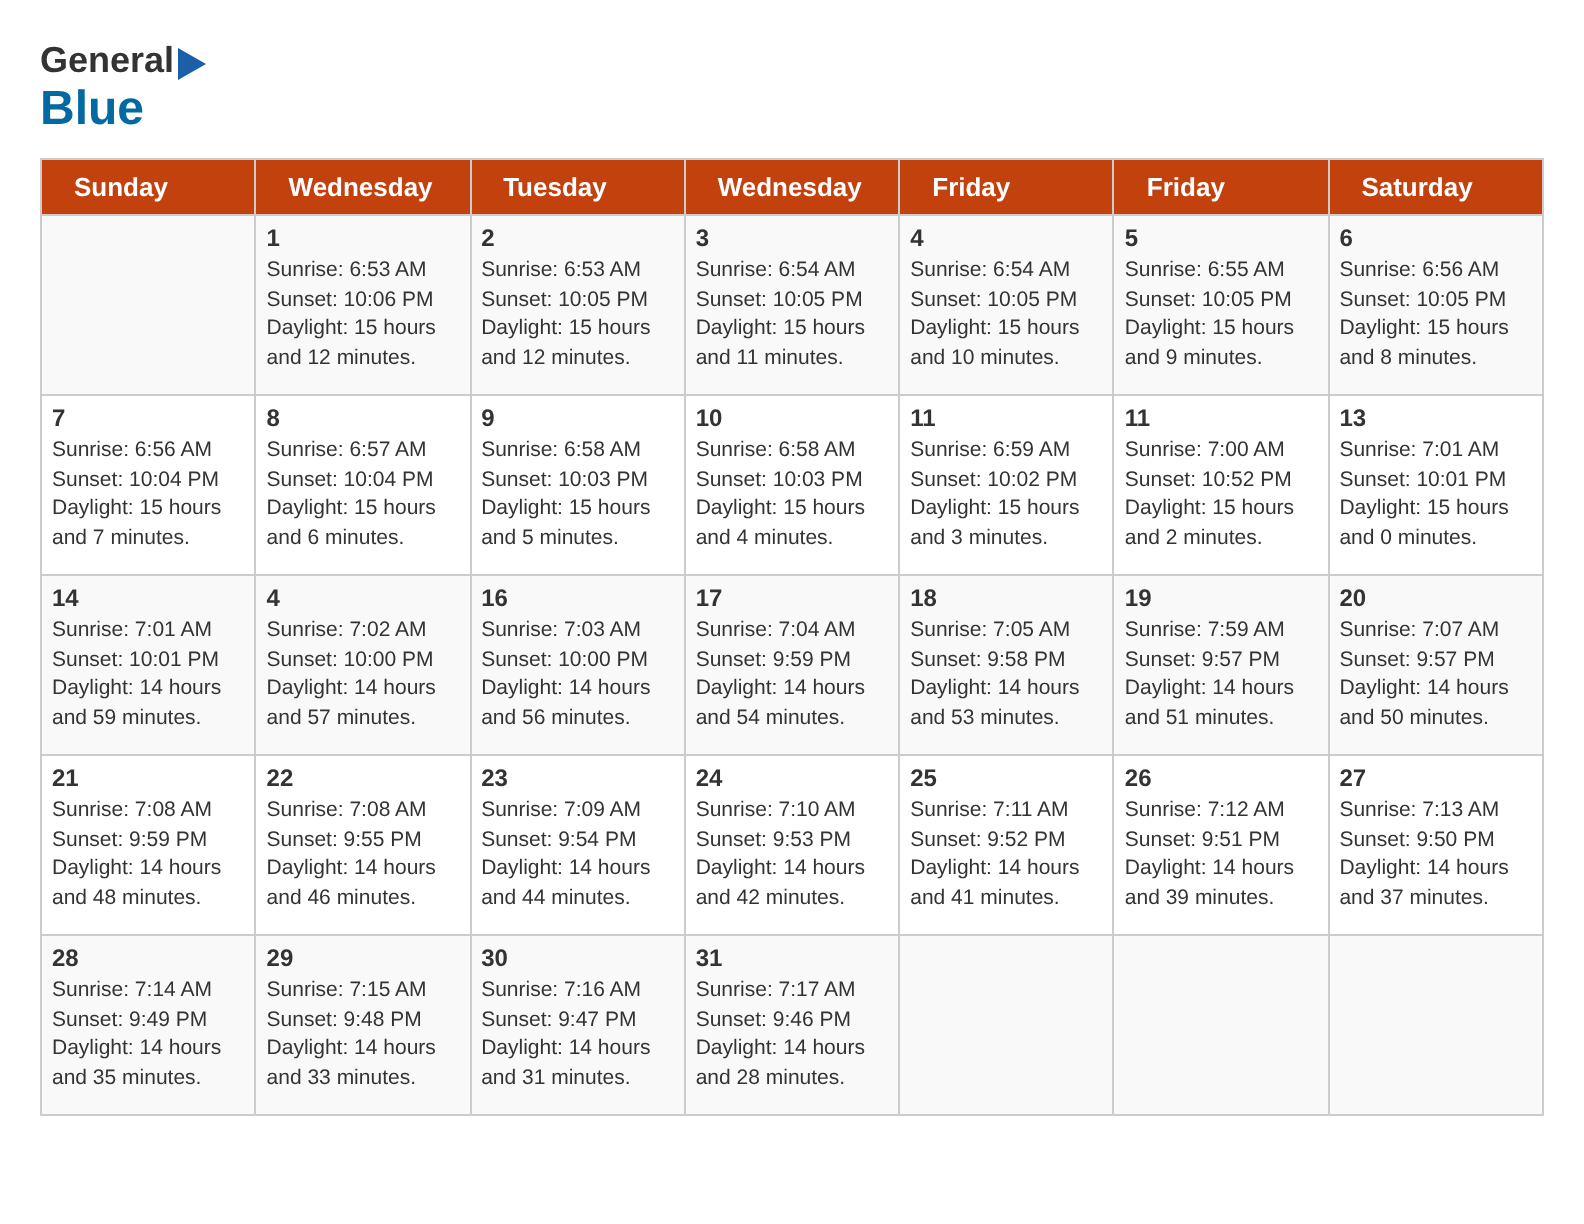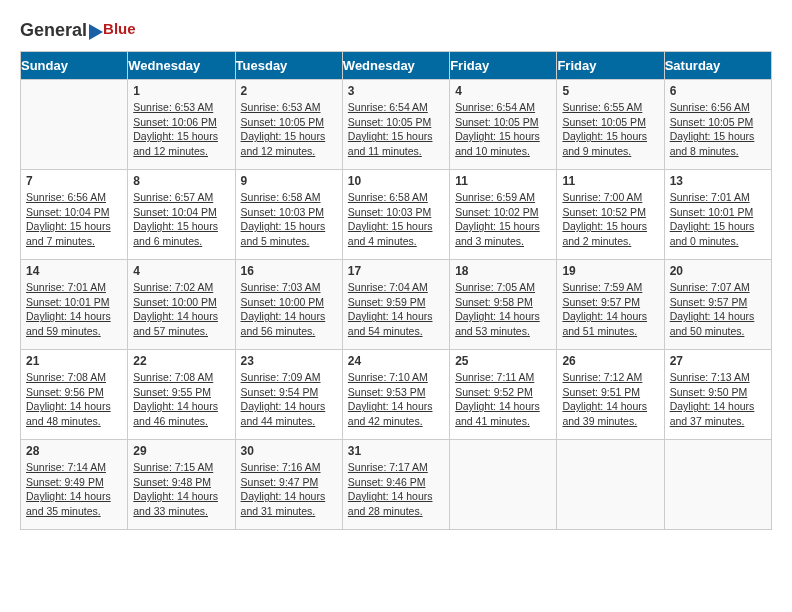--- a/index.html
+++ b/index.html
@@ -11,36 +11,36 @@
       padding: 20px;
     }
     .header-area {
       display: flex;
       justify-content: space-between;
       align-items: flex-start;
       margin-bottom: 10px;
     }
     .logo {
       display: flex;
-      flex-direction: row;
+      flex-direction: column;
       align-items: flex-start;
     }
     .logo-text {
       display: flex;
       align-items: center;
     }
     .logo-general {
       font-size: 18px;
       font-weight: bold;
       color: #333;
     }
     .logo-blue {
-      font-size: 15px;
+      font-size: 24px;
       font-weight: bold;
-      color: #b91c1c;
+      color: #0369a1;
       text-align: center;
     }
     .logo-arrow {
       width: 0;
       height: 0;
       border-left: 14px solid #1a5fa8;
       border-top: 8px solid transparent;
       border-bottom: 8px solid transparent;
       margin-left: 2px;
       margin-top: 2px;
@@ -56,23 +56,23 @@
     .location-title {
       font-size: 16px;
       color: #333;
     }
     table {
       width: 100%;
       border-collapse: collapse;
       table-layout: fixed;
     }
     thead tr th {
-      background-color: #0369a1;
+      background-color: #c2410c;
       color: #fff;
-      padding: 6px 0;
+      padding: 6px 16px;
       font-size: 13px;
       text-align: left;
       border: 1px solid #ccc;
     }
     tbody tr td {
       vertical-align: top;
       border: 1px solid #ccc;
       padding: 4px 5px;
       font-size: 11px;
       color: #333;
@@ -87,21 +87,20 @@
     .day-number {
       font-weight: bold;
       font-size: 12px;
       display: block;
       margin-bottom: 2px;
     }
     .day-info {
       font-size: 10.5px;
       line-height: 1.4;
       color: #333;
-      text-decoration: underline;
     }
   </style>
 </head>
 <body>
 
 <div class="header-area">
   <div class="logo">
     <div class="logo-text">
       <span class="logo-general">General</span>
       <span class="logo-arrow"></span>
@@ -271,21 +270,21 @@
           <div class="day-info">Sunrise: 7:07 AM
 Sunset: 9:57 PM
 Daylight: 14 hours
 and 50 minutes.</div>
         </td>
       </tr>
       <tr>
         <td>
           <span class="day-number">21</span>
           <div class="day-info">Sunrise: 7:08 AM
-Sunset: 9:56 PM
+Sunset: 9:59 PM
 Daylight: 14 hours
 and 48 minutes.</div>
         </td>
         <td>
           <span class="day-number">22</span>
           <div class="day-info">Sunrise: 7:08 AM
 Sunset: 9:55 PM
 Daylight: 14 hours
 and 46 minutes.</div>
         </td>

